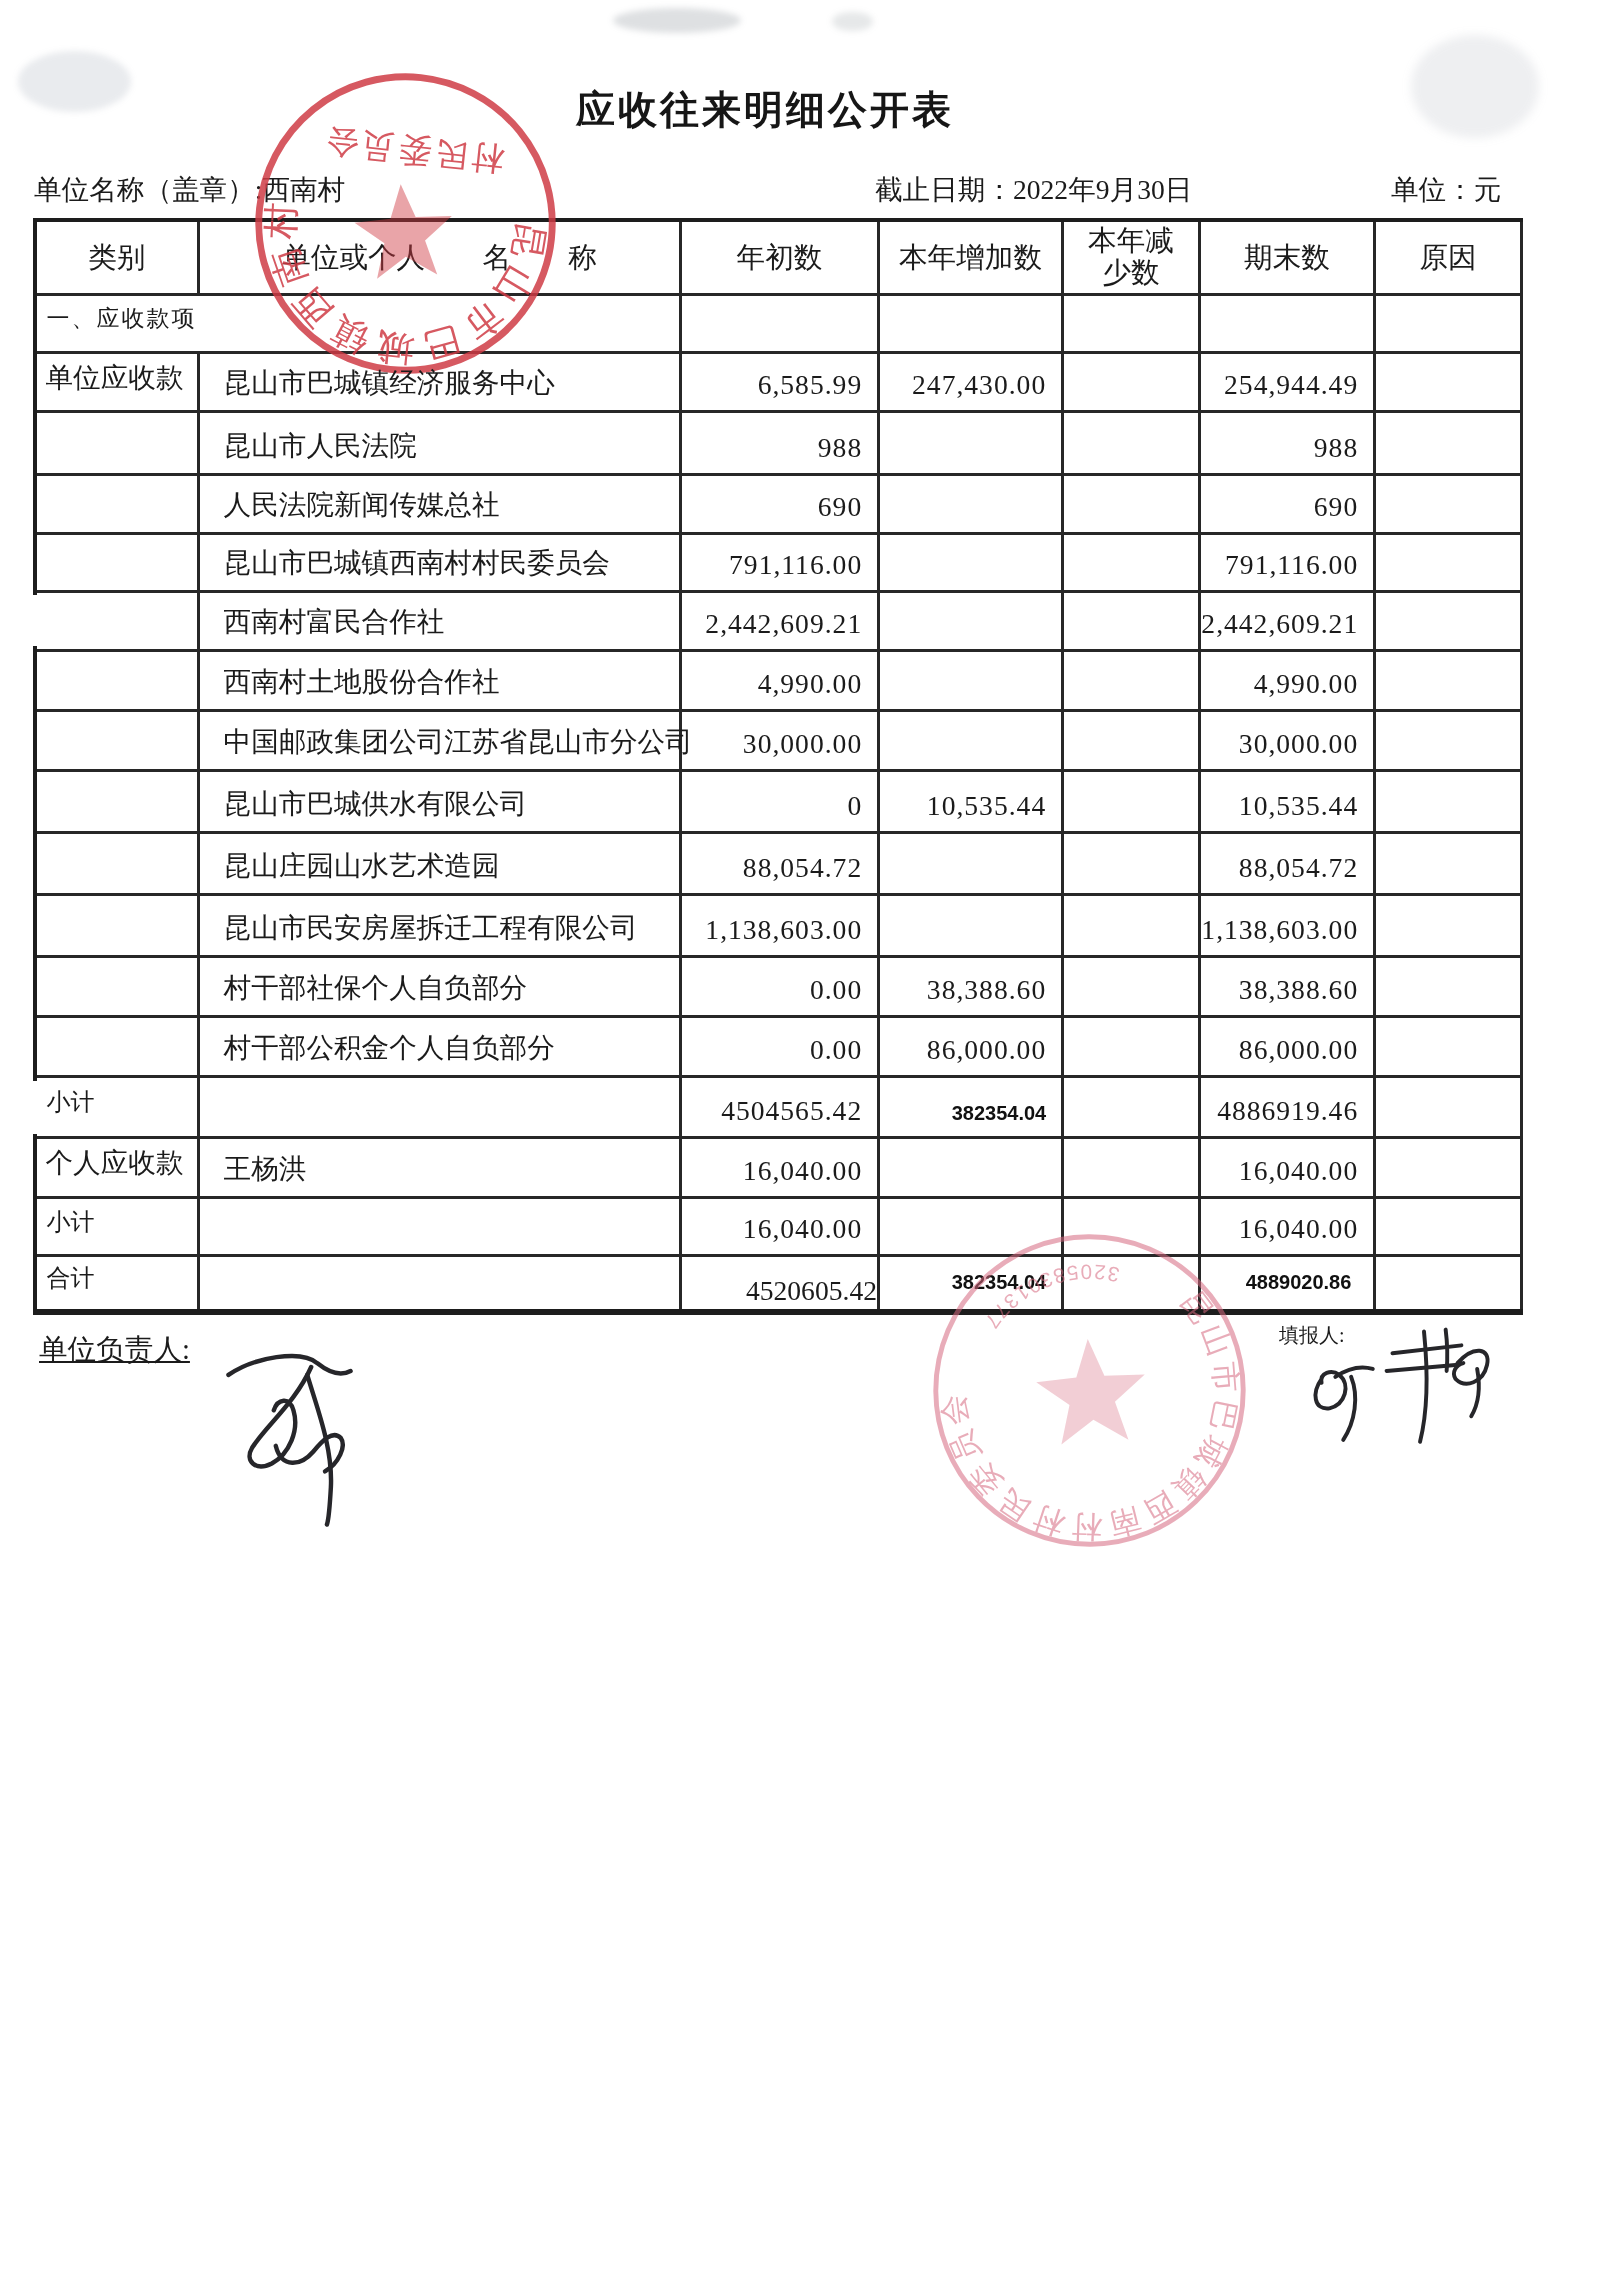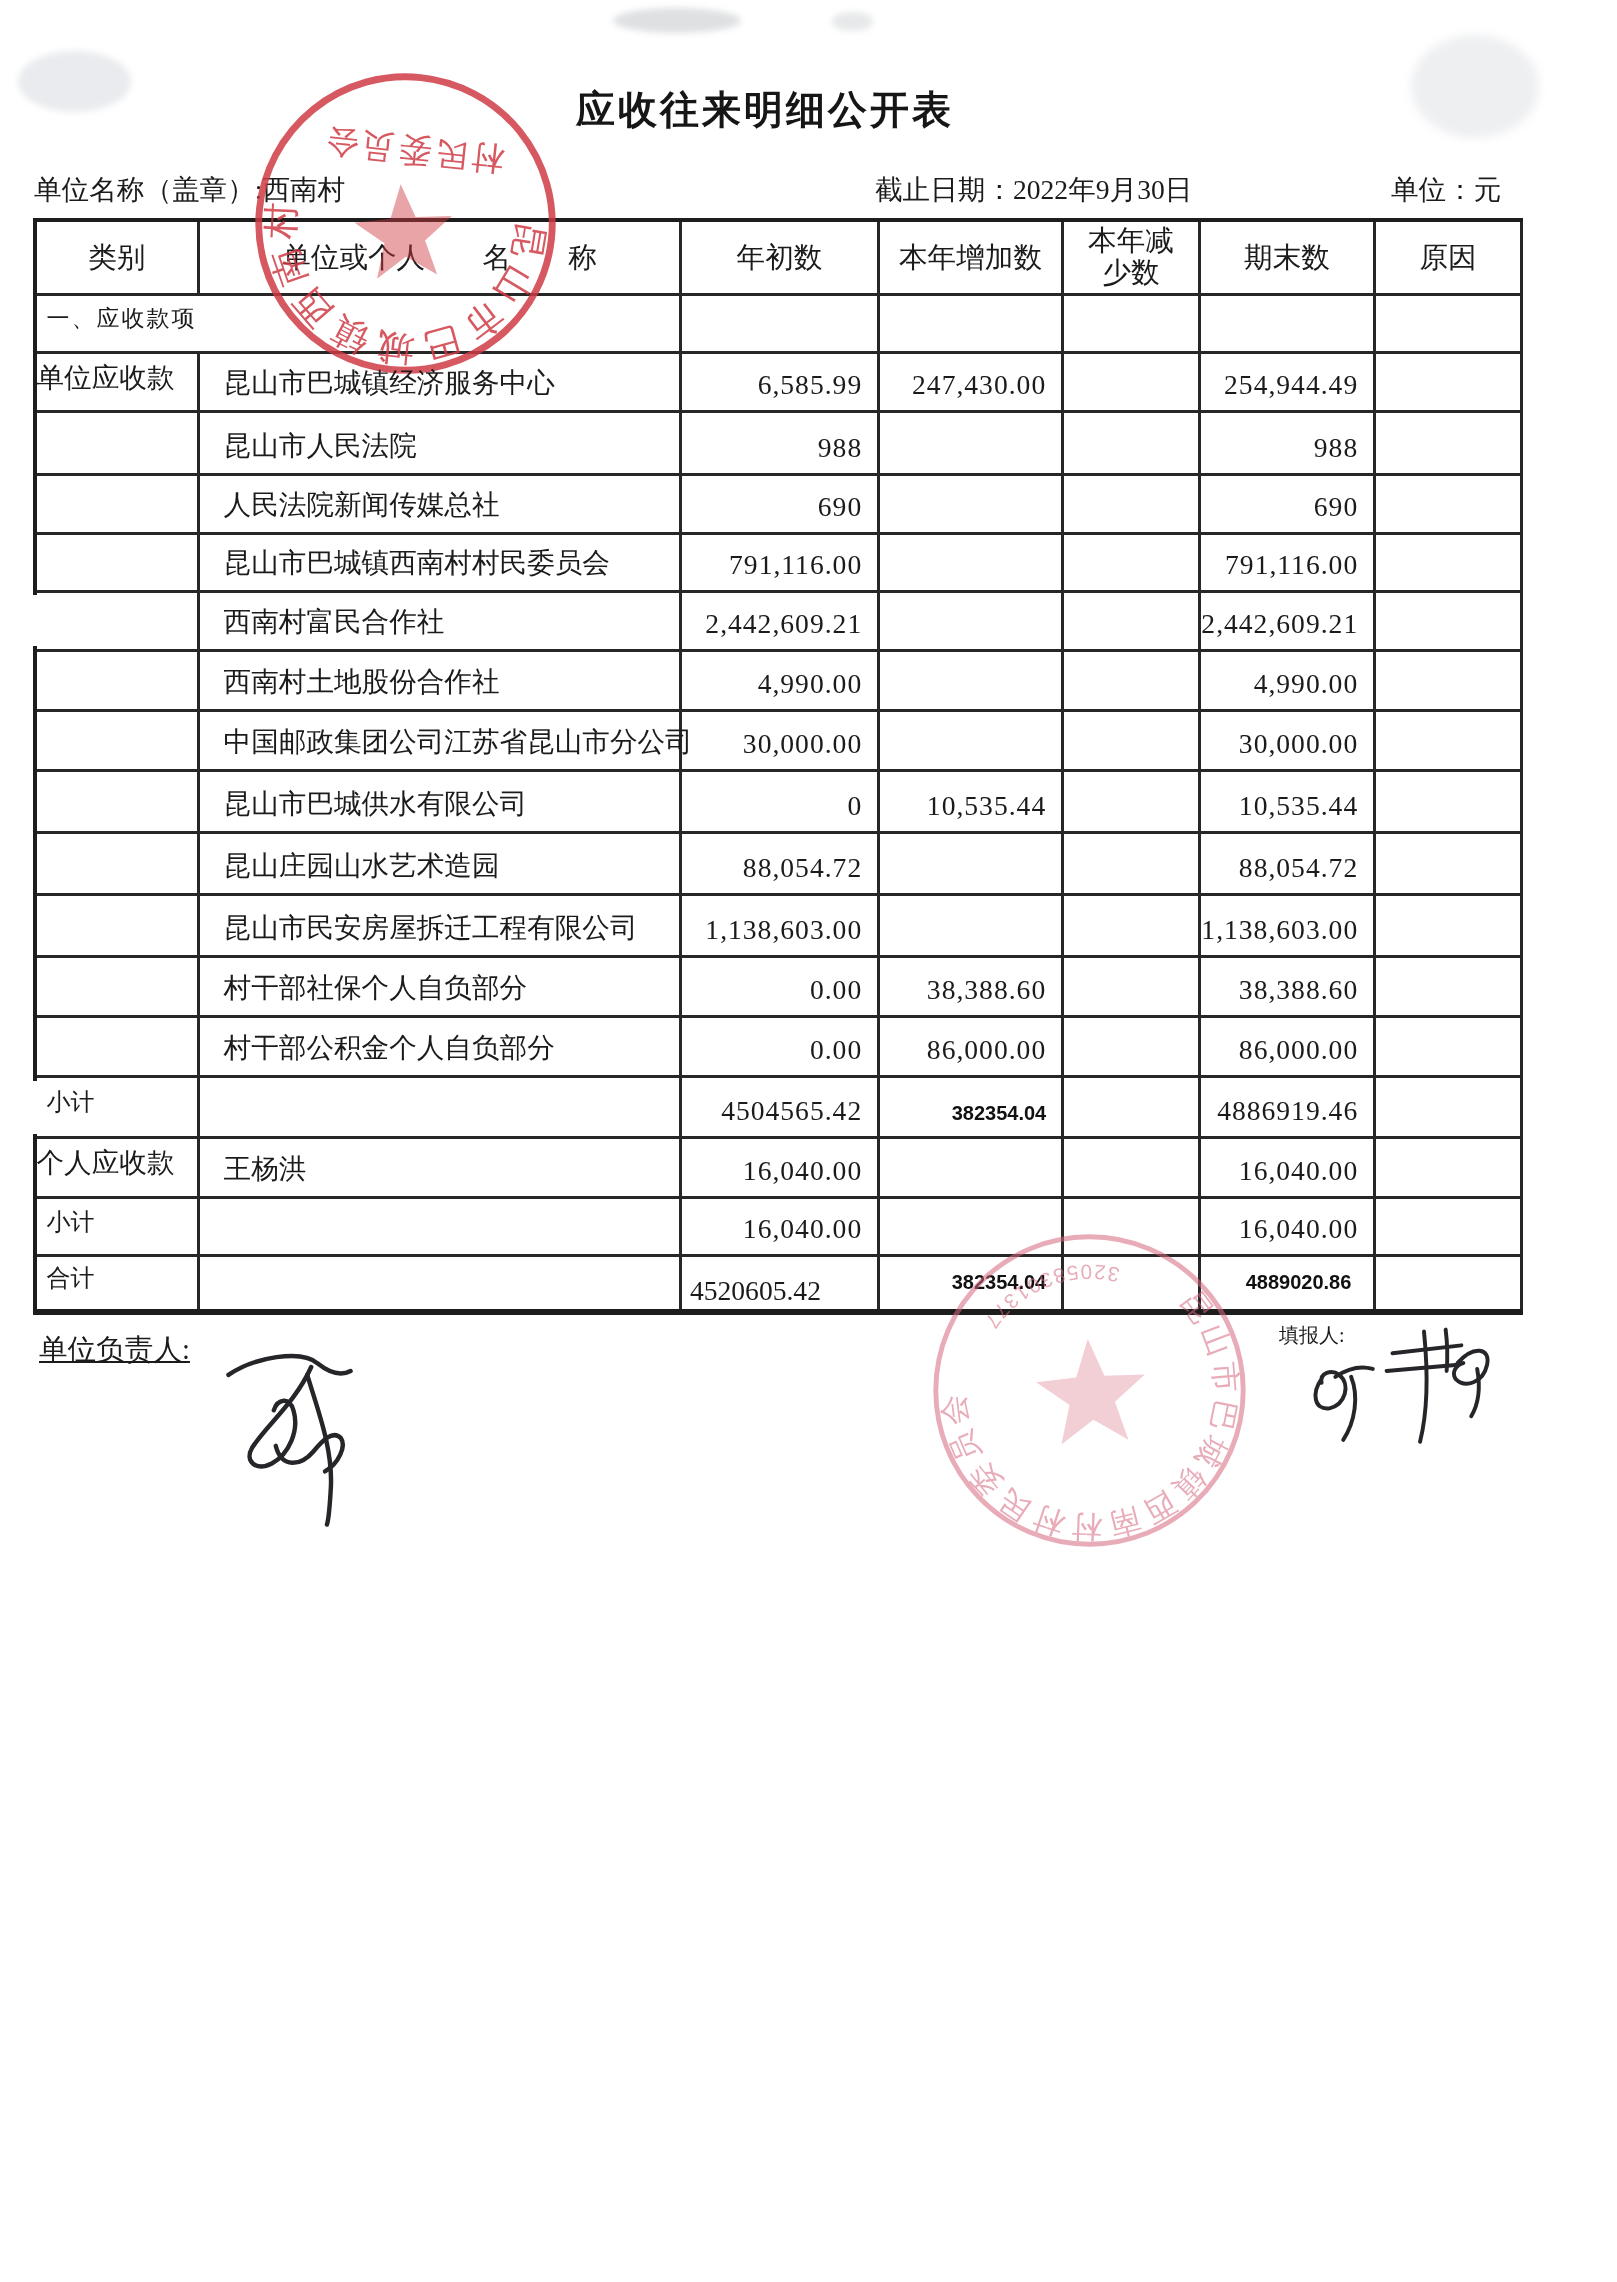--- a/index.html
+++ b/index.html
@@ -12,28 +12,28 @@
   .info-unitname{left:34px;top:171px;}
   .info-date{left:875px;top:171px;}
   .info-measure{left:1391px;top:171px;}
   
   .sheet-table{position:absolute;left:32.5px;top:218px;border-collapse:collapse;table-layout:fixed;
                width:1490px;border:4.9px solid #1d1d1d;border-bottom-width:6.9px;border-right-width:3.9px;}
   .sheet-table td{border:3px solid #272727;font-size:27.6px;vertical-align:bottom;padding:0 0 8.9px 0;
                   overflow:visible;}
   .sheet-table tr.hdr td{vertical-align:middle;text-align:center;padding:0;font-size:28.6px;}
   td.wrap2{white-space:pre-line;line-height:1.12;}
-  td.cat{padding-left:0;vertical-align:middle;}
+  td.cat{padding-left:9px;vertical-align:middle;}
   td.name{padding-left:23.6px;}
   td.name span{white-space:nowrap;position:relative;z-index:3;}
   td.num{text-align:right;padding-right:14.8px;letter-spacing:1px;}
   td.section-cell{font-size:23px;letter-spacing:2px;padding-left:9.9px;vertical-align:middle;}
   td.sum-label{font-size:24px;padding-left:9.9px;vertical-align:middle;font-family:Liberation Serif, serif;}
   .bold-num{font-family:"Liberation Sans",sans-serif;font-weight:700;font-size:20px;letter-spacing:0;color:#111;}
-  td.total-begin{text-align:left;padding-left:7.9px;padding-bottom:2px;vertical-align:bottom;}
+  td.total-begin{text-align:right;padding-left:7.9px;padding-bottom:2px;vertical-align:bottom;}
   td.raised{vertical-align:top;padding-top:7.9px;}
   
   .border-gap{background:#ffffff;width:11.8px;left:30.5px;z-index:4;}
   
   .stamp{pointer-events:none;}
   .ink-layer{left:0;top:0;pointer-events:none;}
   
   .smudge{filter:blur(3px);border-radius:50%;}
 </style>
 </head>

